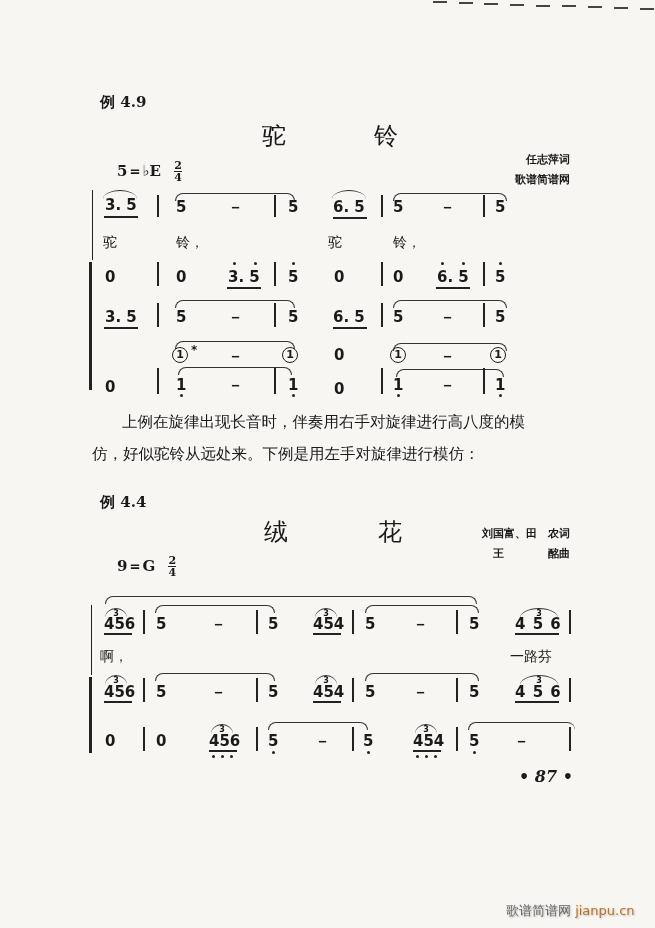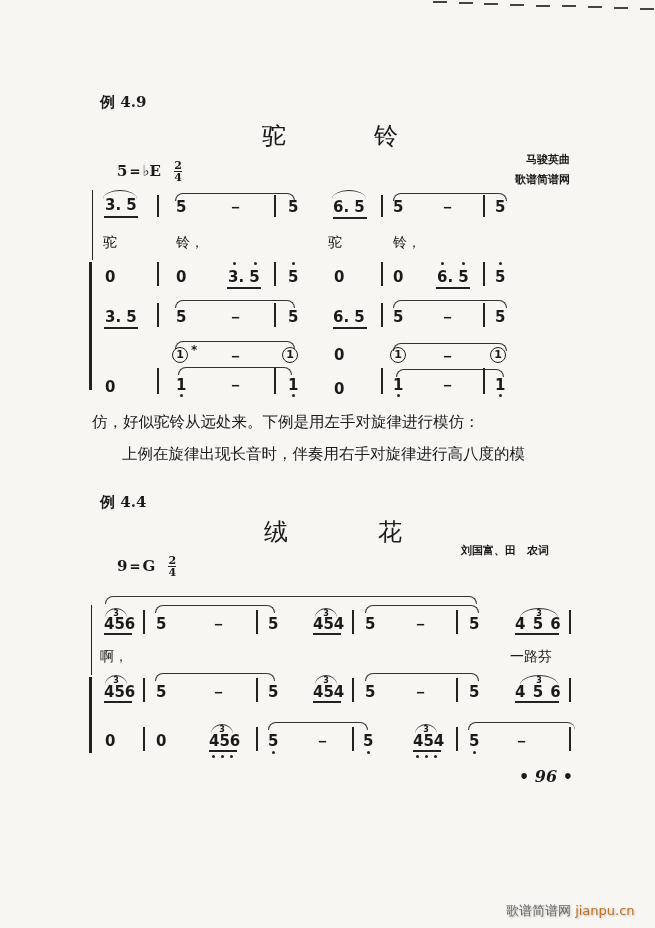--- a/index.html
+++ b/index.html
@@ -48,21 +48,21 @@
 <section>
   <div class="abs ex-label" style="left:100px;top:93px">例 4.9</div>
   <div class="abs title" style="left:262px;top:120px">驼</div>
   <div class="abs title" style="left:374px;top:120px">铃</div>
 
   <div class="abs key" style="left:117px;top:160px">
     <span>5＝♭E</span>
     <span class="frac"><span class="num">2</span><span>4</span></span>
   </div>
   <div class="abs credit" style="left:470px;top:150px;width:100px">
-    <div>马骏英曲</div>
+    <div>任志萍词</div>
     <div>歌谱简谱网</div>
   </div>
 
   <div class="thin-brace" style="left:92px;top:190px;height:70px"></div>
   <div class="brace" style="left:89px;top:262px;height:128px"></div>
 
   <div>
     <div class="arc" style="left:103px;top:190px;width:34px"></div>
     <div class="note" style="left:105px;top:196px">3. 5</div>
     <div class="ul" style="left:104px;top:216px;width:34px"></div>
@@ -161,35 +161,36 @@
     <div class="note" style="left:393px;top:376px">1</div>
     <div class="dot" style="left:397px;top:394px"></div>
     <div class="note" style="left:440px;top:376px">－</div>
     <div class="bar" style="left:483px;top:368px;height:26px"></div>
     <div class="note" style="left:495px;top:376px">1</div>
     <div class="dot" style="left:499px;top:394px"></div>
   </div>
 </section>
 
 <div class="abs para" style="left:92px;top:406px;width:500px">
+  <div style="text-indent:30px">上例在旋律出现长音时，伴奏用右手对旋律进行高八度的模</div>
   <div>仿，好似驼铃从远处来。下例是用左手对旋律进行模仿：</div>
-  <div style="text-indent:30px">上例在旋律出现长音时，伴奏用右手对旋律进行高八度的模</div>
 </div>
 
 <section>
   <div class="abs ex-label" style="left:100px;top:493px">例 4.4</div>
   <div class="abs title" style="left:264px;top:516px">绒</div>
   <div class="abs title" style="left:378px;top:516px">花</div>
 
   <div class="abs key" style="left:117px;top:555px">
     <span>9＝G</span>
     <span class="frac"><span class="num">2</span><span>4</span></span>
   </div>
-  <div class="abs credit" style="left:440px;top:541px;width:130px;text-align:center">
+  <div class="abs credit" style="left:440px;top:524px;width:130px;text-align:right">
     <div>刘国富、田　农词</div>
+    <div>王　　　　酩曲</div>
   </div>
 
   <div class="thin-brace" style="left:91px;top:605px;height:70px"></div>
   <div class="brace" style="left:89px;top:677px;height:76px"></div>
 
   <div class="tie" style="left:105px;top:596px;width:370px"></div>
 
   <div>
     <div class="trip" style="left:105px;top:608px;width:22px">3</div>
     <div class="note" style="left:104px;top:615px">456</div>
@@ -272,19 +273,19 @@
     <div class="bar" style="left:456px;top:727px;height:24px"></div>
     <div class="tie" style="left:468px;top:722px;width:106px;border-right:none"></div>
     <div class="note" style="left:469px;top:732px">5</div>
     <div class="dot" style="left:473px;top:751px"></div>
     <div class="note" style="left:514px;top:732px">－</div>
     <div class="bar" style="left:569px;top:727px;height:24px"></div>
   </div>
 </section>
 
 <div class="abs pagenum" style="left:519px;top:767px">
-  <span style="font-style:normal">•</span> <span>96</span> <span style="font-style:normal">•</span>
+  <span style="font-style:normal">•</span> <span>87</span> <span style="font-style:normal">•</span>
 </div>
 
 <div class="abs wm" style="left:506px;top:902px">
   <span>歌谱简谱网</span>
   <span class="en">jianpu.cn</span>
 </div>
 
 </body></html>

